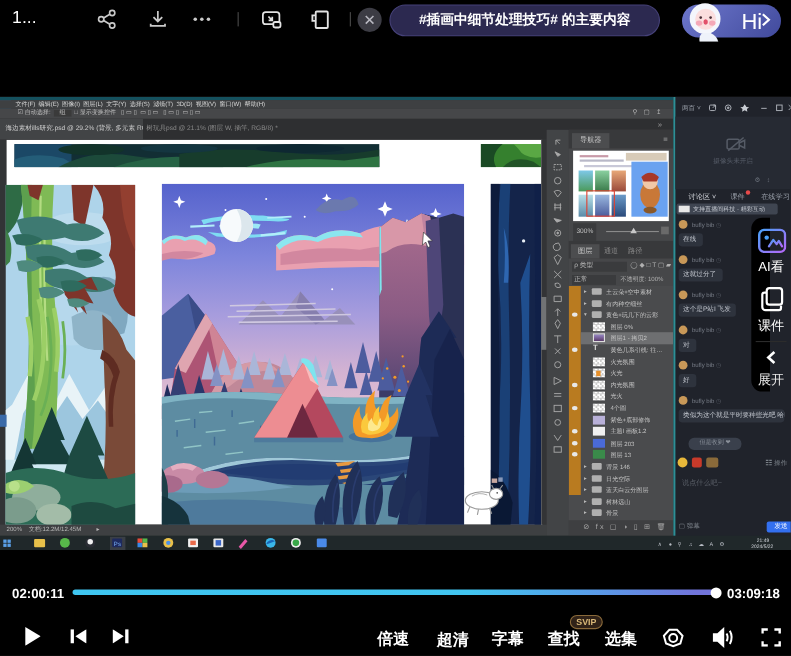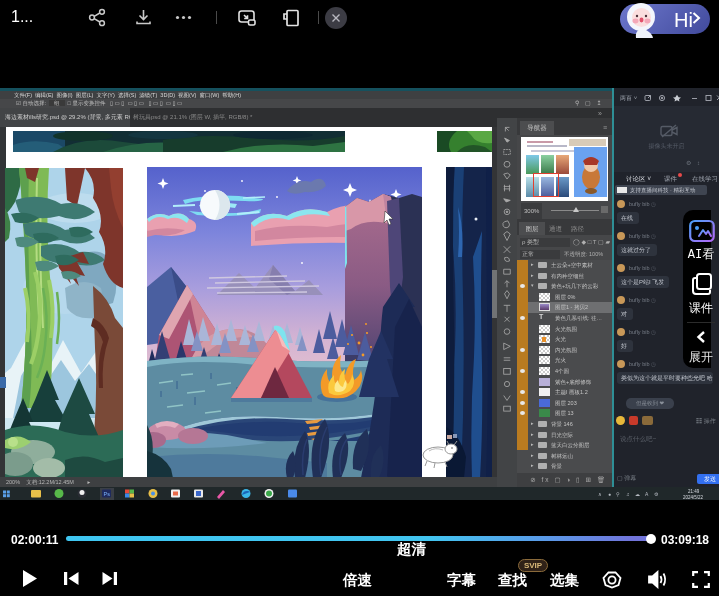--- a/index.html
+++ b/index.html
@@ -42,20 +42,21 @@
     <path d="M7 7 L4 7 L4 12 L7 12"></path>
     <rect x="7" y="3.5" width="11" height="15" rx="1"></rect>
   </svg>
   <div class="abs" style="left:318px;top:11px;width:1px;height:13px;background:#4a4a4a;"></div>
 
   <div class="abs" style="left:325px;top:7px;width:22px;height:22px;border-radius:50%;background:#3c3c44;"></div>
   <svg class="abs" style="left:331px;top:13px" width="10" height="10" viewBox="0 0 10 10" stroke="#b8b8c0" stroke-width="1.4">
     <path d="M1.5 1.5 L8.5 8.5 M8.5 1.5 L1.5 8.5"></path>
   </svg>
 
+  <div class="abs" style="left:354px;top:4px;width:246px;height:29px;border-radius:15px;background:#2c2950;border:1px solid #454178;color:#fff;font-size:12.5px;font-weight:bold;line-height:27px;text-align:center;">#插画中细节处理技巧# 的主要内容</div>
 
   <div class="abs" style="left:620px;top:4px;width:90px;height:30px;border-radius:15px;background:linear-gradient(135deg,#6d77cc,#414a9c);"></div>
   <svg class="abs" style="left:622px;top:0px" width="38" height="38" viewBox="0 0 38 38">
     <circle cx="19" cy="17" r="14" fill="#f4f6fc"></circle>
     <circle cx="19.5" cy="17.5" r="9.5" fill="#fbdede"></circle>
     <ellipse cx="13.5" cy="21" rx="3" ry="2.4" fill="#f4a8b8"></ellipse>
     <ellipse cx="25.5" cy="21" rx="3" ry="2.4" fill="#f4a8b8"></ellipse>
     <circle cx="15" cy="16" r="1.2" fill="#4a3038"></circle>
     <circle cx="24" cy="16" r="1.2" fill="#4a3038"></circle>
     <ellipse cx="19.5" cy="20" rx="2" ry="2.4" fill="#e2506a"></ellipse>
@@ -649,21 +650,21 @@
           <text x="626" y="9">♫</text>
           <text x="635" y="9">☁</text>
           <text x="645" y="9">A</text>
           <text x="654" y="9">⚙</text>
       </g>
       <text x="688" y="6" fill="#d8dce2" font-family="Liberation Sans" font-size="4.5">21:49</text>
       <text x="683" y="11.5" fill="#d8dce2" font-family="Liberation Sans" font-size="4.5">2024/5/22</text>
     </svg>
   </div>
 
-  <div class="abs" id="overlay-right" style="left:683px;top:122px;width:28px;height:158px;background:#000;border-radius:10px 0 0 10px;font-family:Liberation Mono, monospace;">
+  <div class="abs" id="overlay-right" style="left:683px;top:110px;width:17px;height:158px;background:#000;border-radius:10px 0 0 10px;">
     <svg class="abs" style="left:6px;top:9px" width="26" height="24" viewBox="0 0 26 24" fill="none">
       <defs>
           <linearGradient id="aig" x1="0" y1="0" x2="1" y2="1">
         <stop offset="0" stop-color="#4aa0f8"></stop>
             <stop offset="1" stop-color="#b468f8"></stop>
       </linearGradient>
         </defs>
       <rect x="1.2" y="2" width="23.5" height="20" rx="4.5" stroke="url(#aig)" stroke-width="2.2"></rect>
       <circle cx="8" cy="9" r="2" fill="#4aa0f8"></circle>
       <path d="M10 17 l4 -6 3 4 2 -3 3 5" stroke="url(#aig)" stroke-width="2" stroke-linecap="round" stroke-linejoin="round"></path>
@@ -692,21 +693,21 @@
   </svg>
 <svg class="abs" style="left:64px;top:572px" width="15" height="13" viewBox="0 0 15 13">
     <rect x="0" y="0" width="3.2" height="13" fill="#fff"></rect>
     <path d="M14.5 0 L4.5 6.5 L14.5 13 Z" fill="#fff"></path>
   </svg>
 <svg class="abs" style="left:102px;top:572px" width="15" height="13" viewBox="0 0 15 13">
     <rect x="11.8" y="0" width="3.2" height="13" fill="#fff"></rect>
     <path d="M0.5 0 L10.5 6.5 L0.5 13 Z" fill="#fff"></path>
   </svg>
 <div class="abs" style="left:343px;top:571px;color:#fff;font-size:14.5px;font-weight:bold;">倍速</div>
-<div class="abs" style="left:397px;top:540px;color:#fff;font-size:14.5px;font-weight:bold;">超清</div>
+<div class="abs" style="left:397px;top:572px;color:#fff;font-size:14.5px;font-weight:bold;">超清</div>
 <div class="abs" style="left:447px;top:571px;color:#fff;font-size:14.5px;font-weight:bold;">字幕</div>
 <div class="abs" style="left:498px;top:571px;color:#fff;font-size:14.5px;font-weight:bold;">查找</div>
 <div class="abs" style="left:518px;top:559px;width:30px;height:13px;border-radius:7px;background:#302218;border:1px solid #8a6a3a;color:#d8b878;font-size:8px;font-weight:bold;line-height:11px;text-align:center;">SVIP</div>
 <div class="abs" style="left:550px;top:571px;color:#fff;font-size:14.5px;font-weight:bold;">选集</div>
 
 <svg class="abs" style="left:602px;top:571px" width="20" height="18" viewBox="0 0 20 18" fill="none" stroke="#fff" stroke-width="1.8">
   <path d="M6.5 1.5 L13.5 1.5 L18.5 7 L16.5 14 L10 16.5 L3.5 14 L1.5 7 Z"></path>
   <circle cx="10" cy="9" r="3.6"></circle>
 </svg>
 

